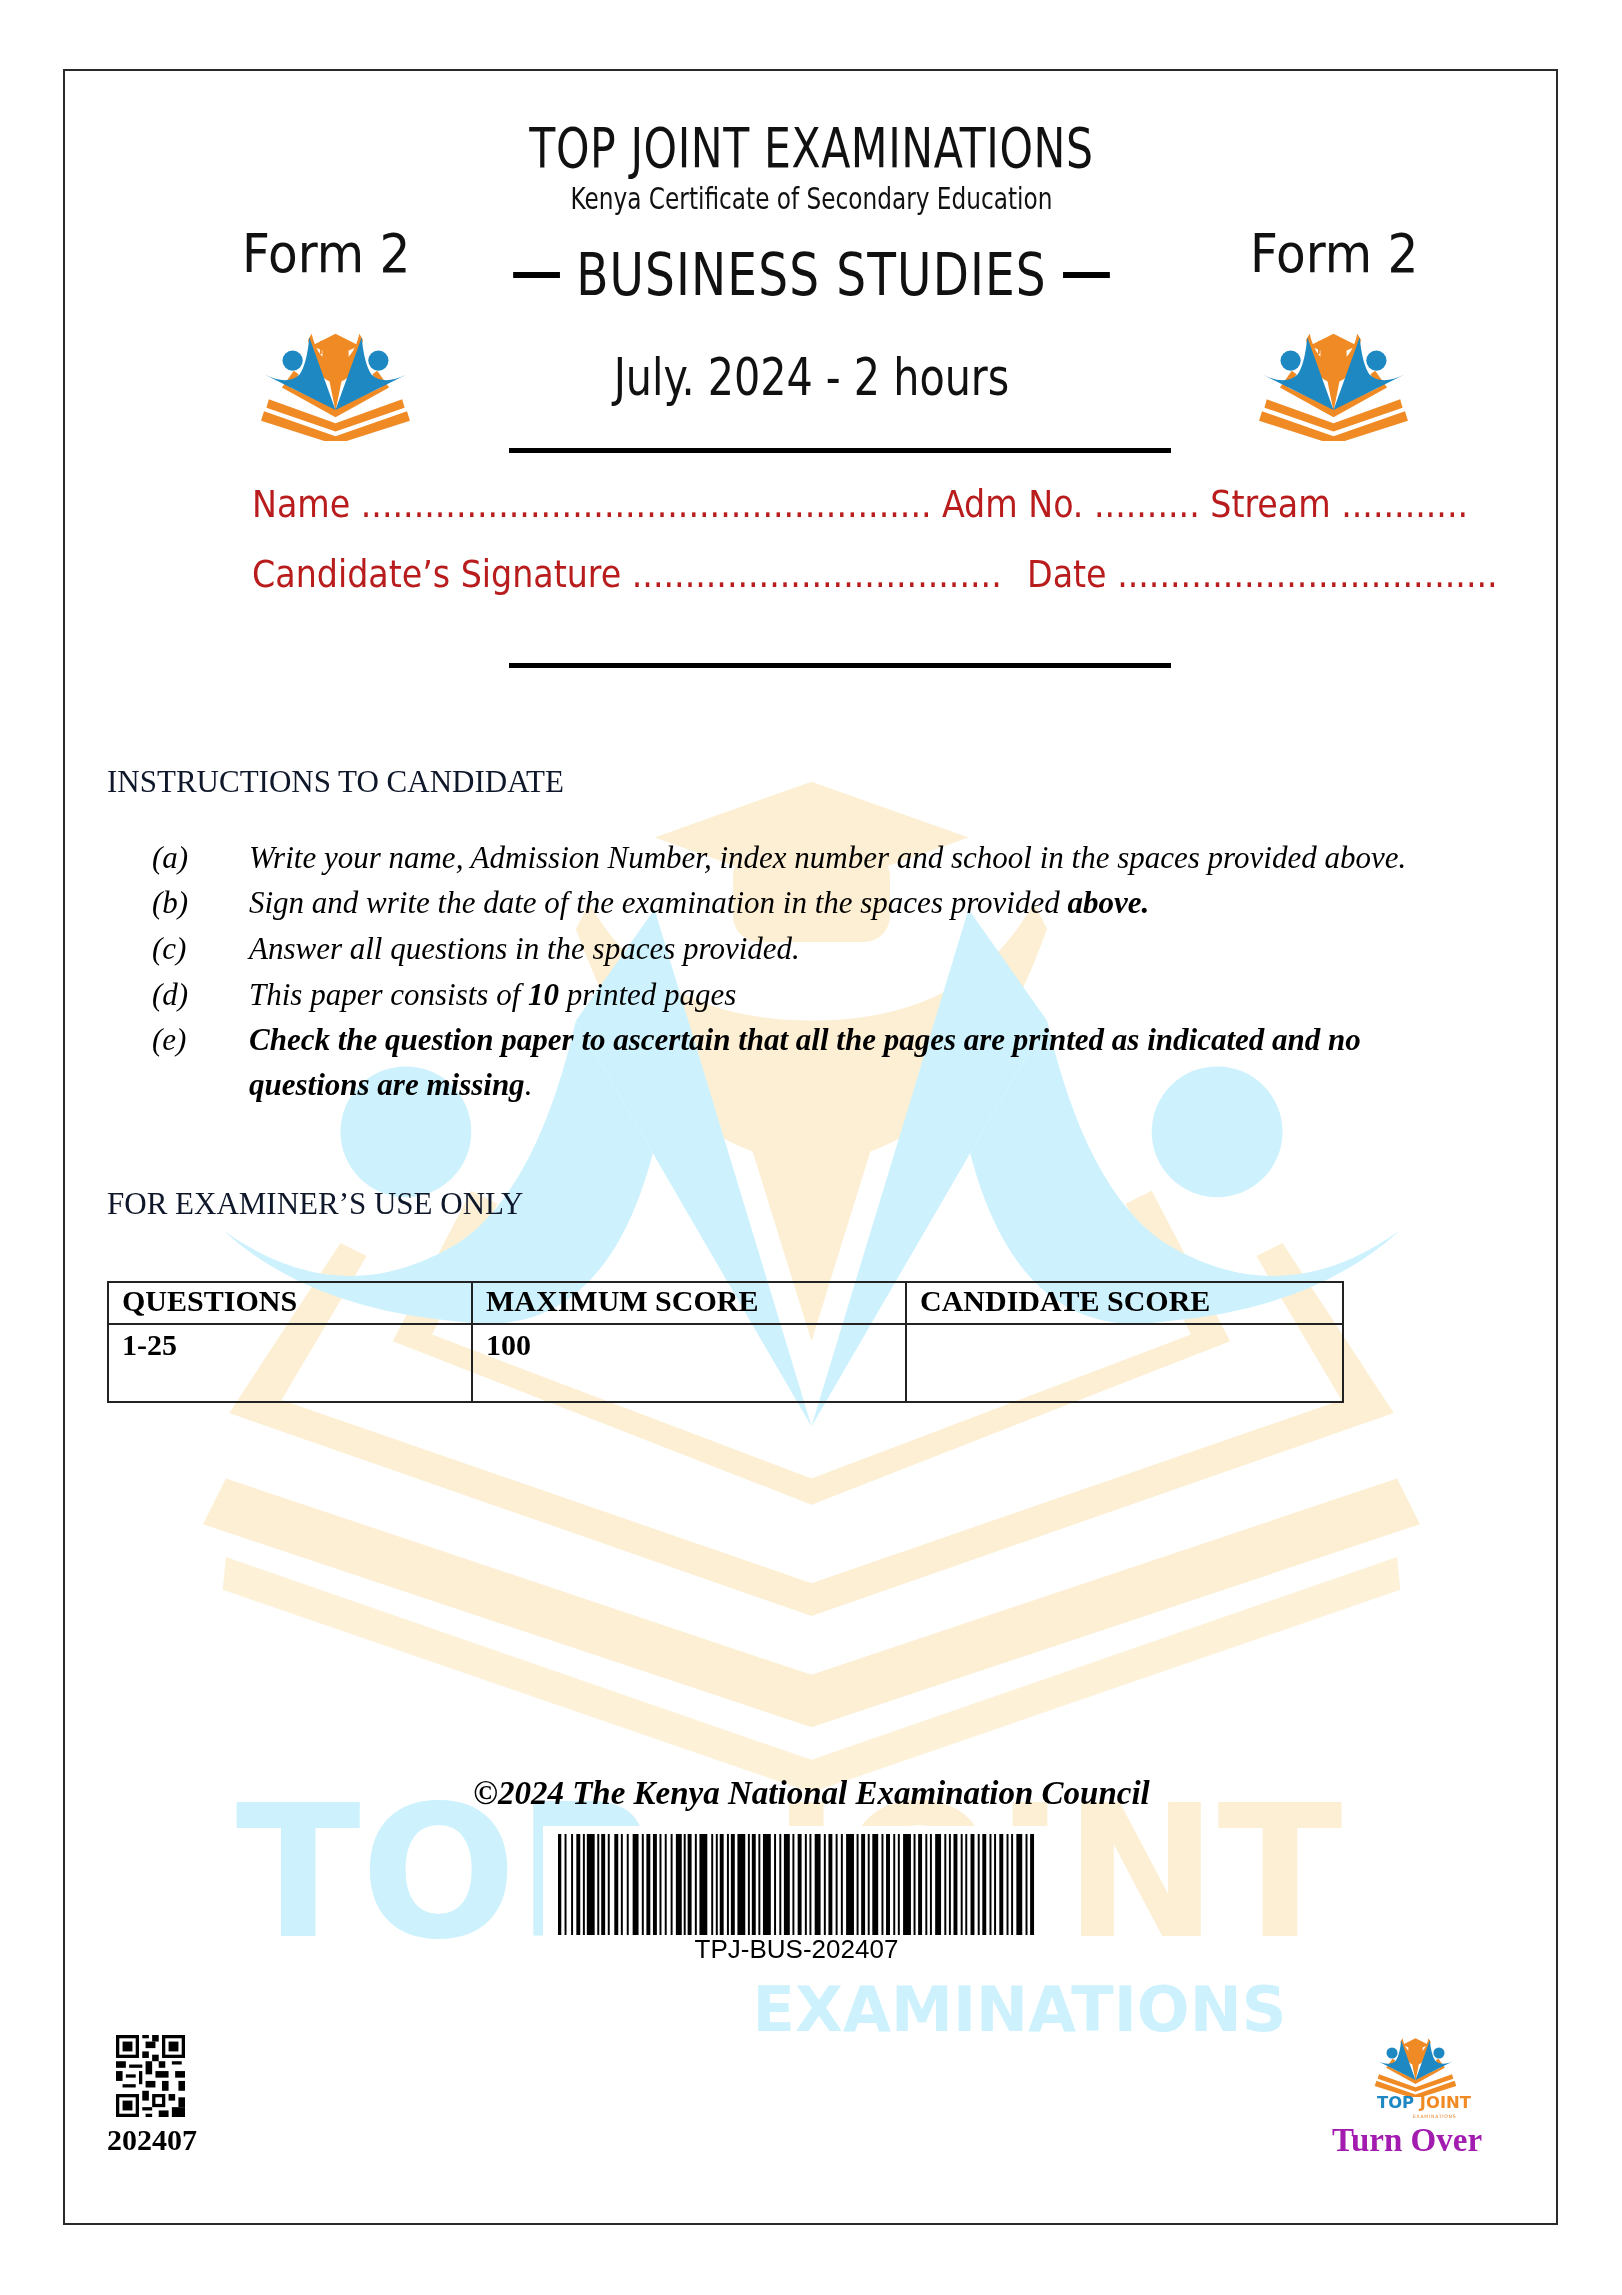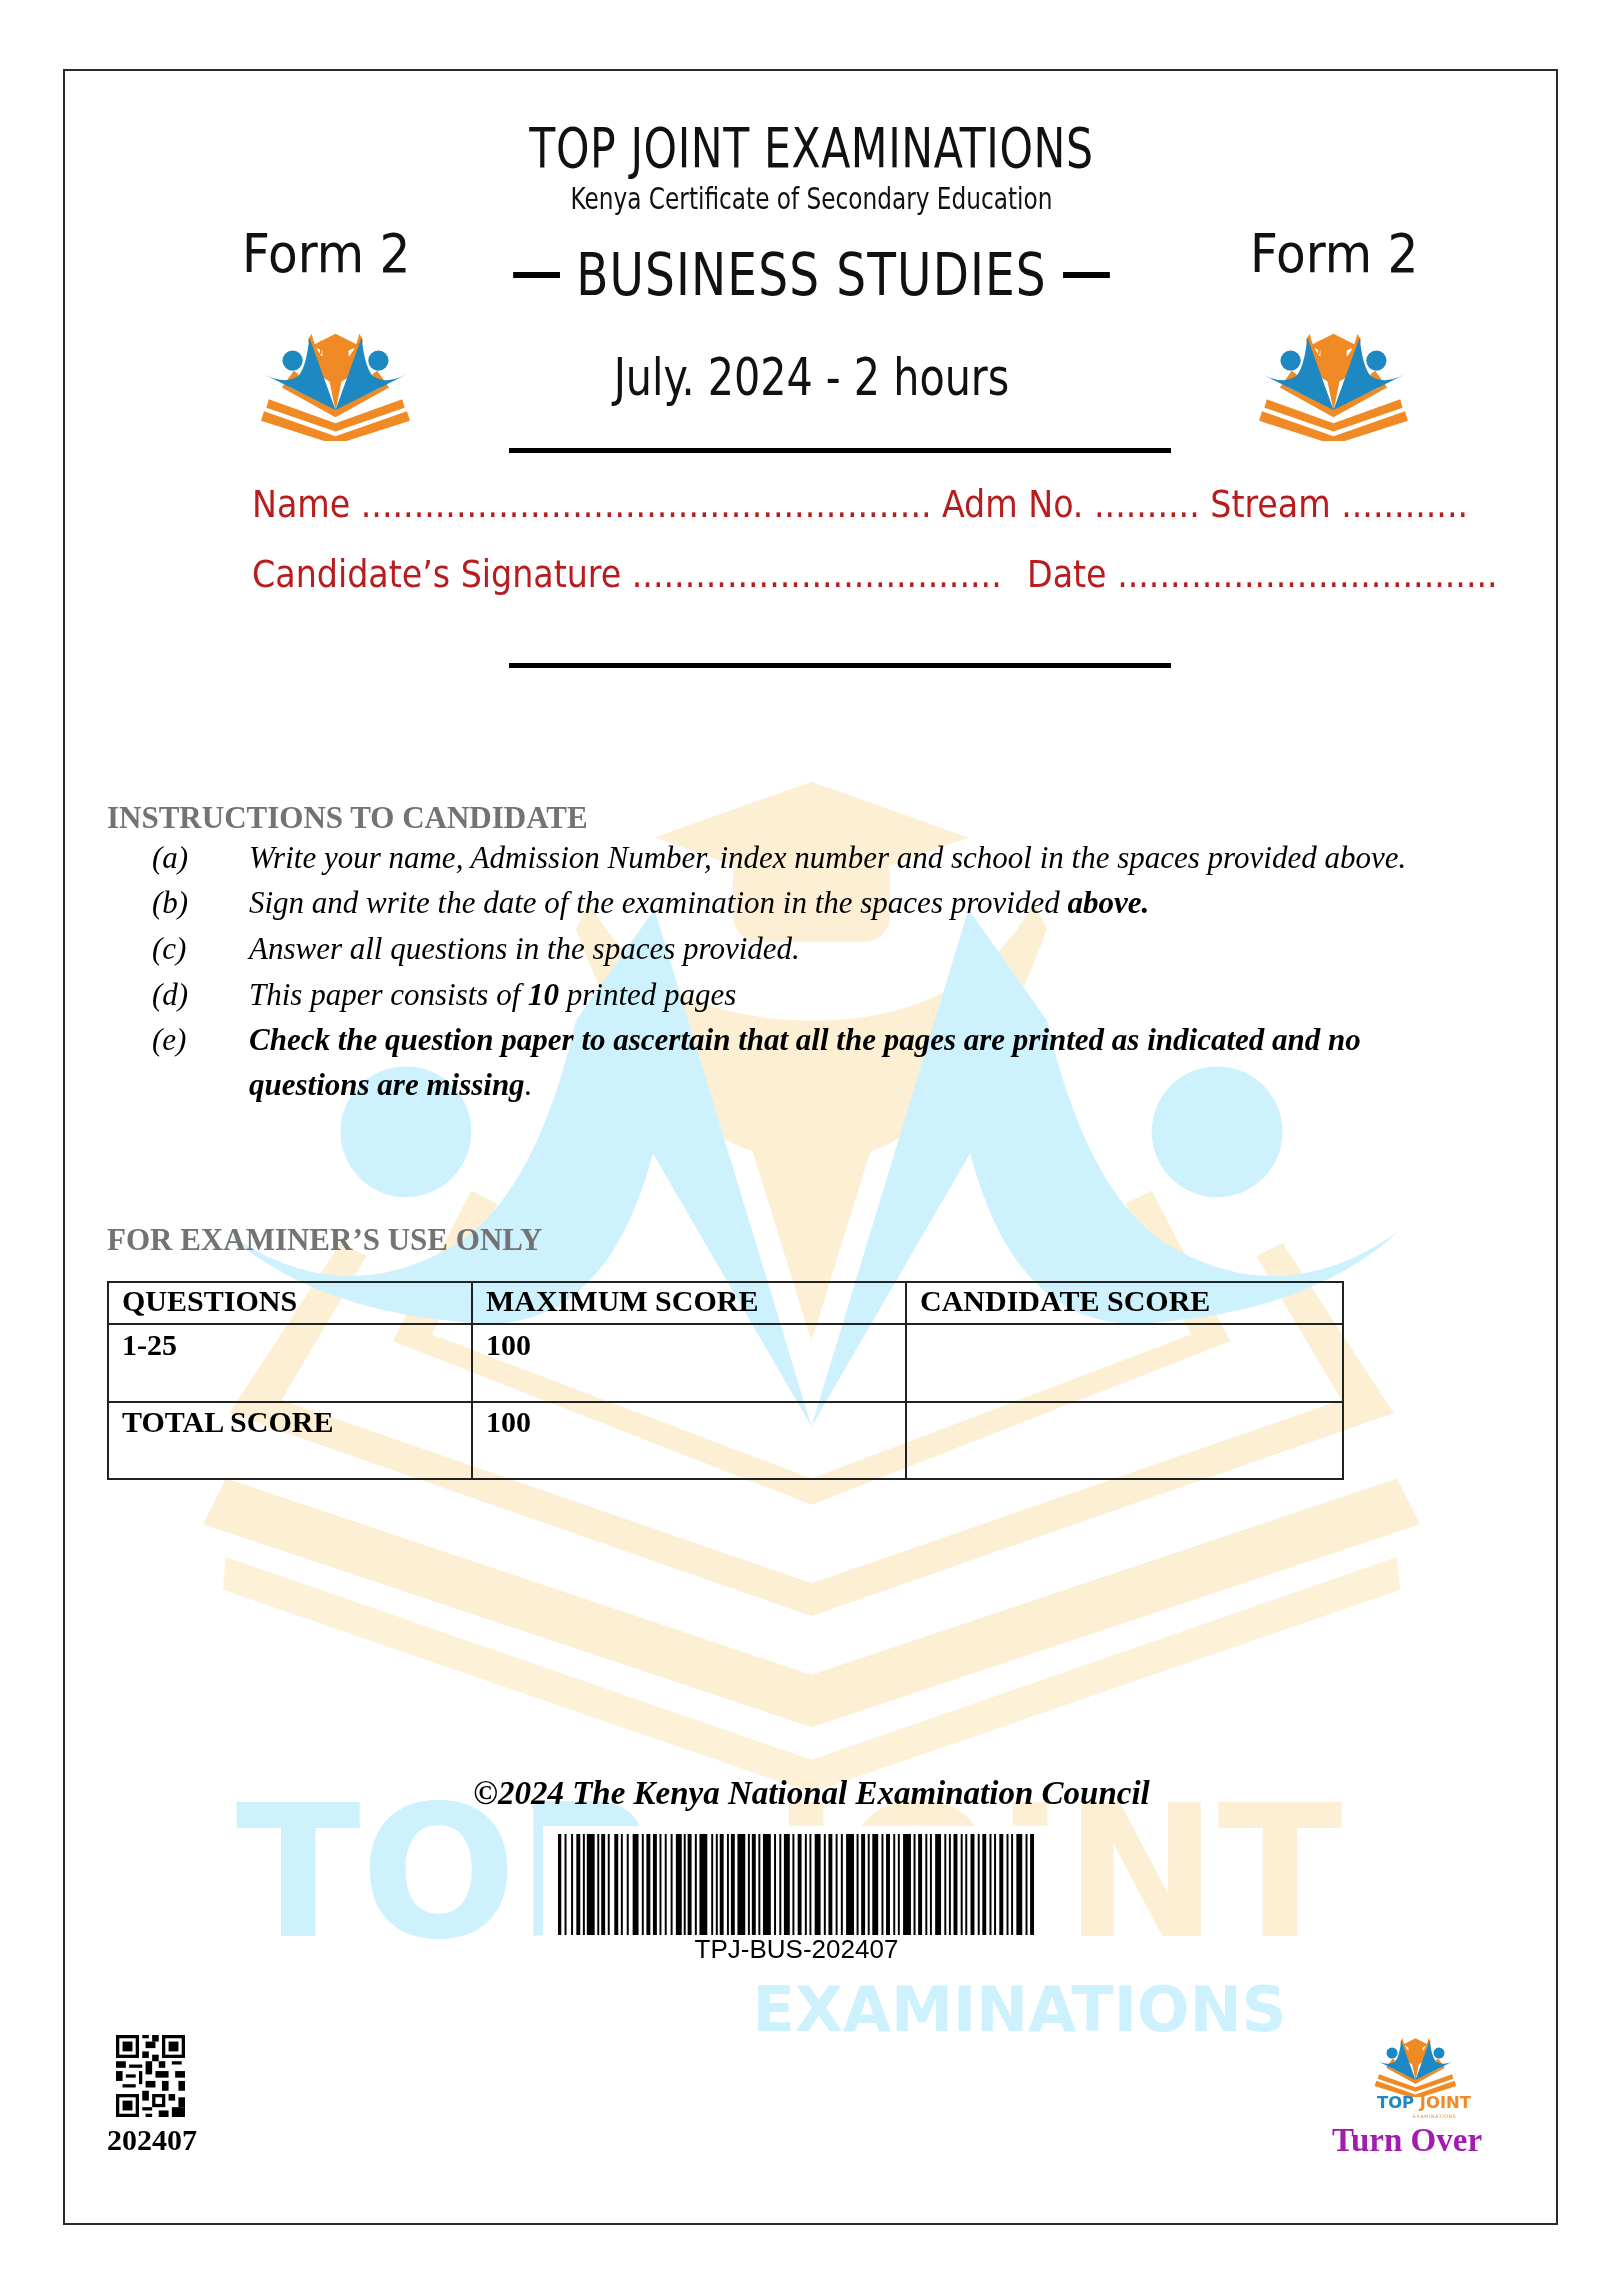--- a/index.html
+++ b/index.html
@@ -16,21 +16,21 @@
   .subtitle { top:181px; font-size:30px; color:#111; font-family:"DejaVu Sans Condensed","DejaVu Sans", sans-serif; transform:scaleX(0.86); }
   .form-label { top:222px; font-size:54px; color:#111; font-family:"DejaVu Sans Condensed","DejaVu Sans", sans-serif; }
   .subject { top:241px; font-size:58px; color:#111; font-family:"DejaVu Sans Condensed","DejaVu Sans", sans-serif; letter-spacing:1.3px; transform:scaleX(0.9); }
   .dash { display:inline-block; width:52px; height:6.5px; background:#000; vertical-align:middle; margin:0 18.3px; position:relative; top:-3.9px; }
   .date-dur { top:348px; font-size:51px; color:#111; font-family:"DejaVu Sans Condensed","DejaVu Sans", sans-serif; transform:scaleX(0.9); }
   .rule { position:absolute; left:509px; width:662px; height:4.6px; background:#000; }
 
   .field-row { font-size:37px; color:#b91c1c; font-family:"DejaVu Sans Condensed","DejaVu Sans", sans-serif; white-space:nowrap; }
   .dots { letter-spacing:0px; }
 
-  .section-heading { font-family:"Liberation Serif", serif; font-weight:bold; font-size:31px; color:#737373; left:107px;margin-top:36px; }
+  .section-heading { font-family:"Liberation Serif", serif; font-weight:normal; font-size:31px; color:#0f172a; left:107px; }
   .instr { position:absolute; font-family:"Liberation Serif", serif; font-style:italic; font-size:31px; color:#000; white-space:nowrap; }
   .instr-label { left:152px; }
   .instr-text { left:249px; }
   b { font-weight:bold; }
 
   table.scores { position:absolute; left:107px; top:1281px; width:1237px; border-collapse:collapse; font-family:"Liberation Serif", serif; font-weight:bold; font-size:30px; color:#000; }
   table.scores td, table.scores th { border:2px solid #222; padding:0 13px; vertical-align:top; }
   table.scores th { text-align:left; height:39px; font-weight:bold; padding-top:1.3px; }
   table.scores td { height:73px; padding-top:2.6px; }
   .c1 { width:336px; }
@@ -176,25 +176,20 @@
 
   <table class="scores">
     <tbody>
         <tr>
       <th class="c1">QUESTIONS</th>
       <th class="c2">MAXIMUM SCORE</th>
       <th>CANDIDATE SCORE</th>
     </tr>
     <tr>
       <td class="tc">1-25</td>
-      <td class="tc">100</td>
-      <td></td>
-    </tr>
-    <tr>
-      <td class="tc">TOTAL SCORE</td>
       <td class="tc">100</td>
       <td></td>
     </tr>
   </tbody>
     </table>
 
   <div class="abs center-x copyright">©2024 The Kenya National Examination Council</div>
 
   <div class="barcode-box"></div>
   <svg class="barcode" viewBox="0 0 730 155" preserveAspectRatio="none">

